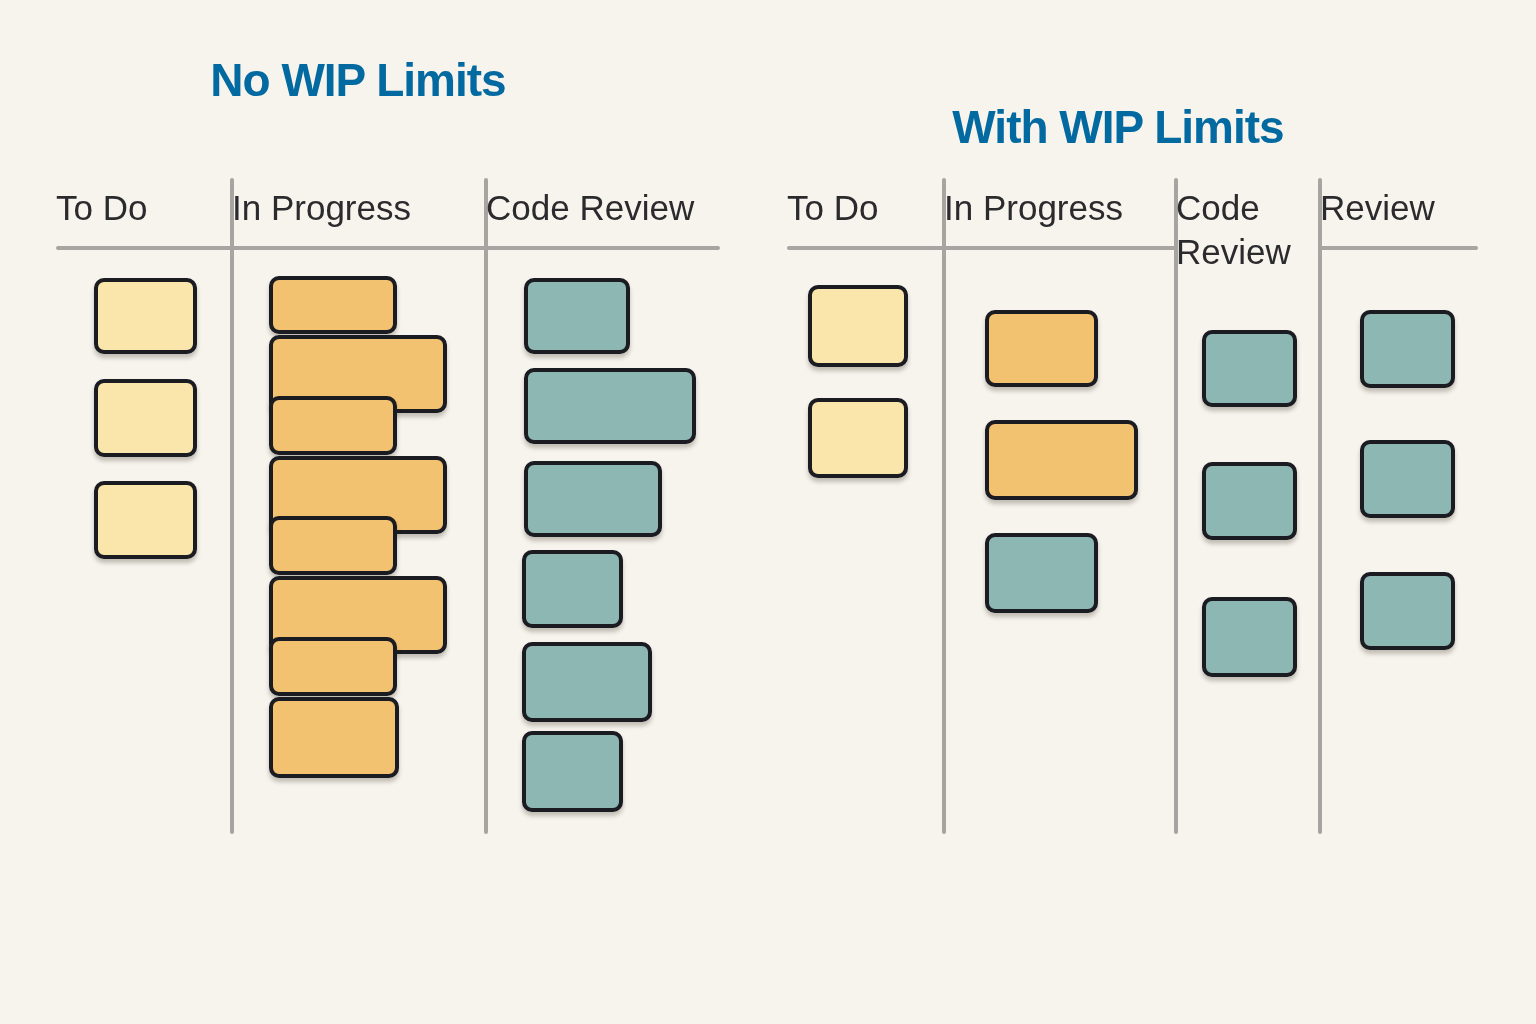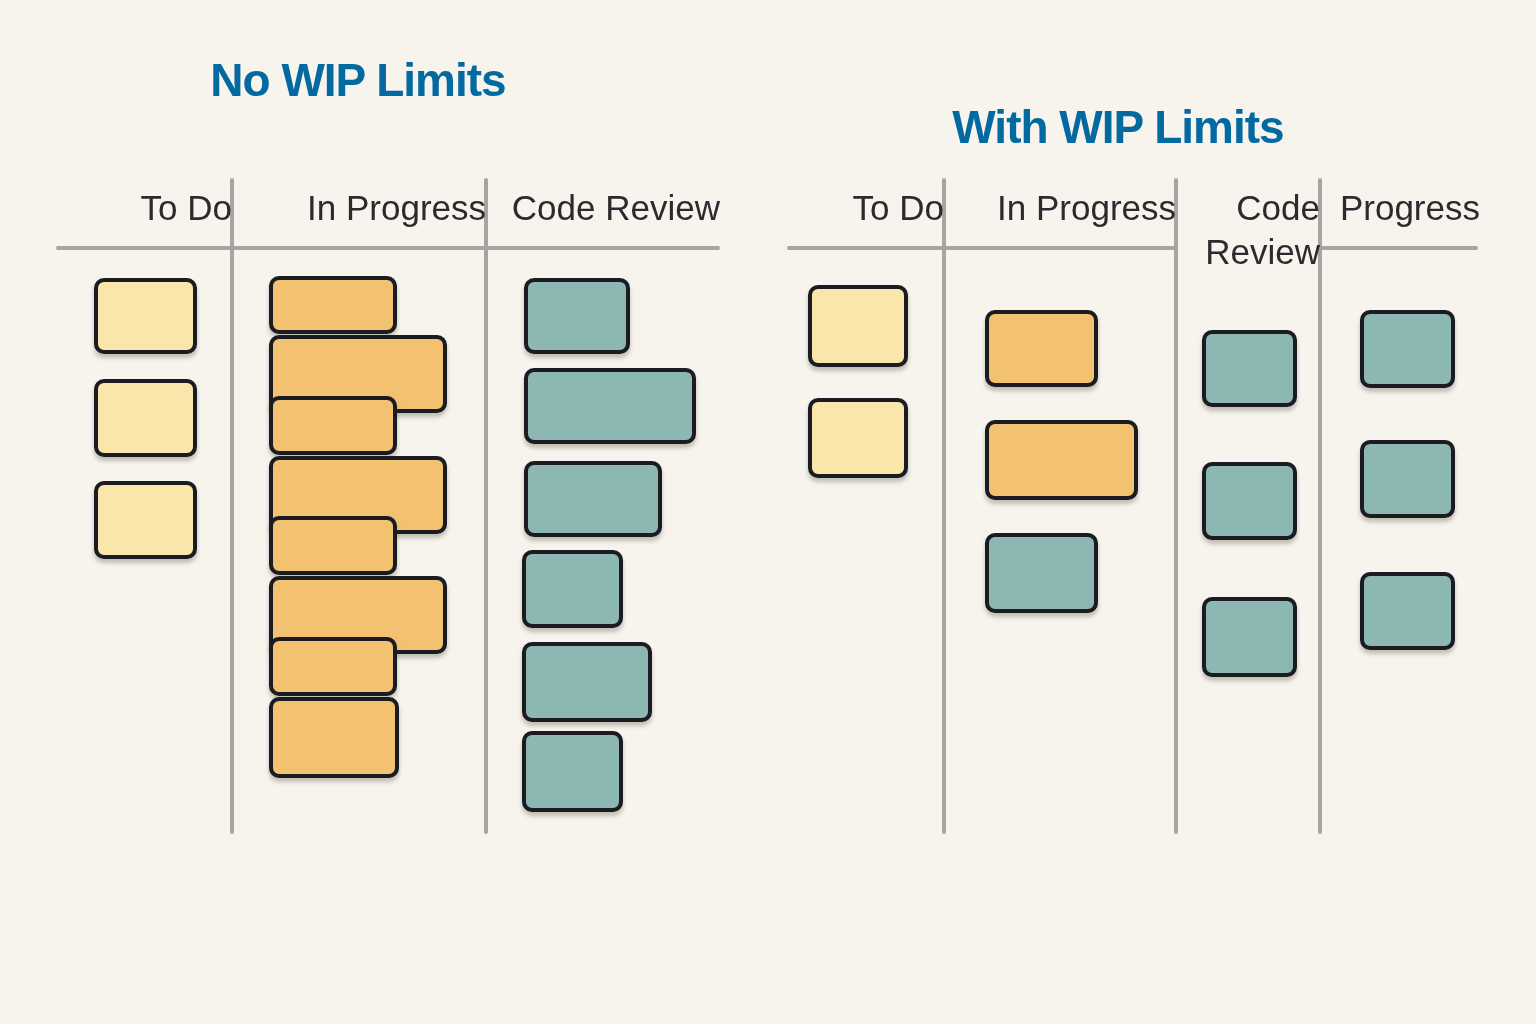--- a/index.html
+++ b/index.html
@@ -24,21 +24,21 @@
     text-align:center;
     letter-spacing:-1px;
     color:#0369a1;
     white-space:nowrap;
   }
   .col-header{
     position:absolute;
     top:186px;
     font-size:35px;
     font-weight:500;
-    text-align:right;
+    text-align:left;
     line-height:1.25;
     color:#2b2a2d;
     z-index:5;
   }
   .vline{
     position:absolute;
     width:4px;
     top:178px;
     height:656px;
     background:#a6a5a1;
@@ -72,21 +72,21 @@
   <div class="board-title" style="left:58px;width:600px;">No WIP Limits</div>
   <div class="board-title" style="left:818px;width:600px;margin-top:47px;">With WIP Limits</div>
 
   <div class="col-header" style="left:56px;width:176px;">To Do</div>
   <div class="col-header" style="left:232px;width:254px;">In Progress</div>
   <div class="col-header" style="left:486px;width:234px;">Code Review</div>
 
   <div class="col-header" style="left:787px;width:157px;">To Do</div>
   <div class="col-header" style="left:944px;width:232px;">In Progress</div>
   <div class="col-header" style="left:1176px;width:144px;">Code Review</div>
-  <div class="col-header" style="left:1320px;width:160px;">Progress</div>
+  <div class="col-header" style="left:1320px;width:160px;">Review</div>
 
   <div class="vline" style="left:230px;"></div>
   <div class="vline" style="left:484px;"></div>
   <div class="hline" style="left:56px;width:664px;"></div>
 
   <div class="vline" style="left:942px;"></div>
   <div class="vline" style="left:1174px;"></div>
   <div class="vline" style="left:1318px;"></div>
   <div class="hline" style="left:787px;width:389px;"></div>
   <div class="hline" style="left:1320px;width:158px;"></div>

